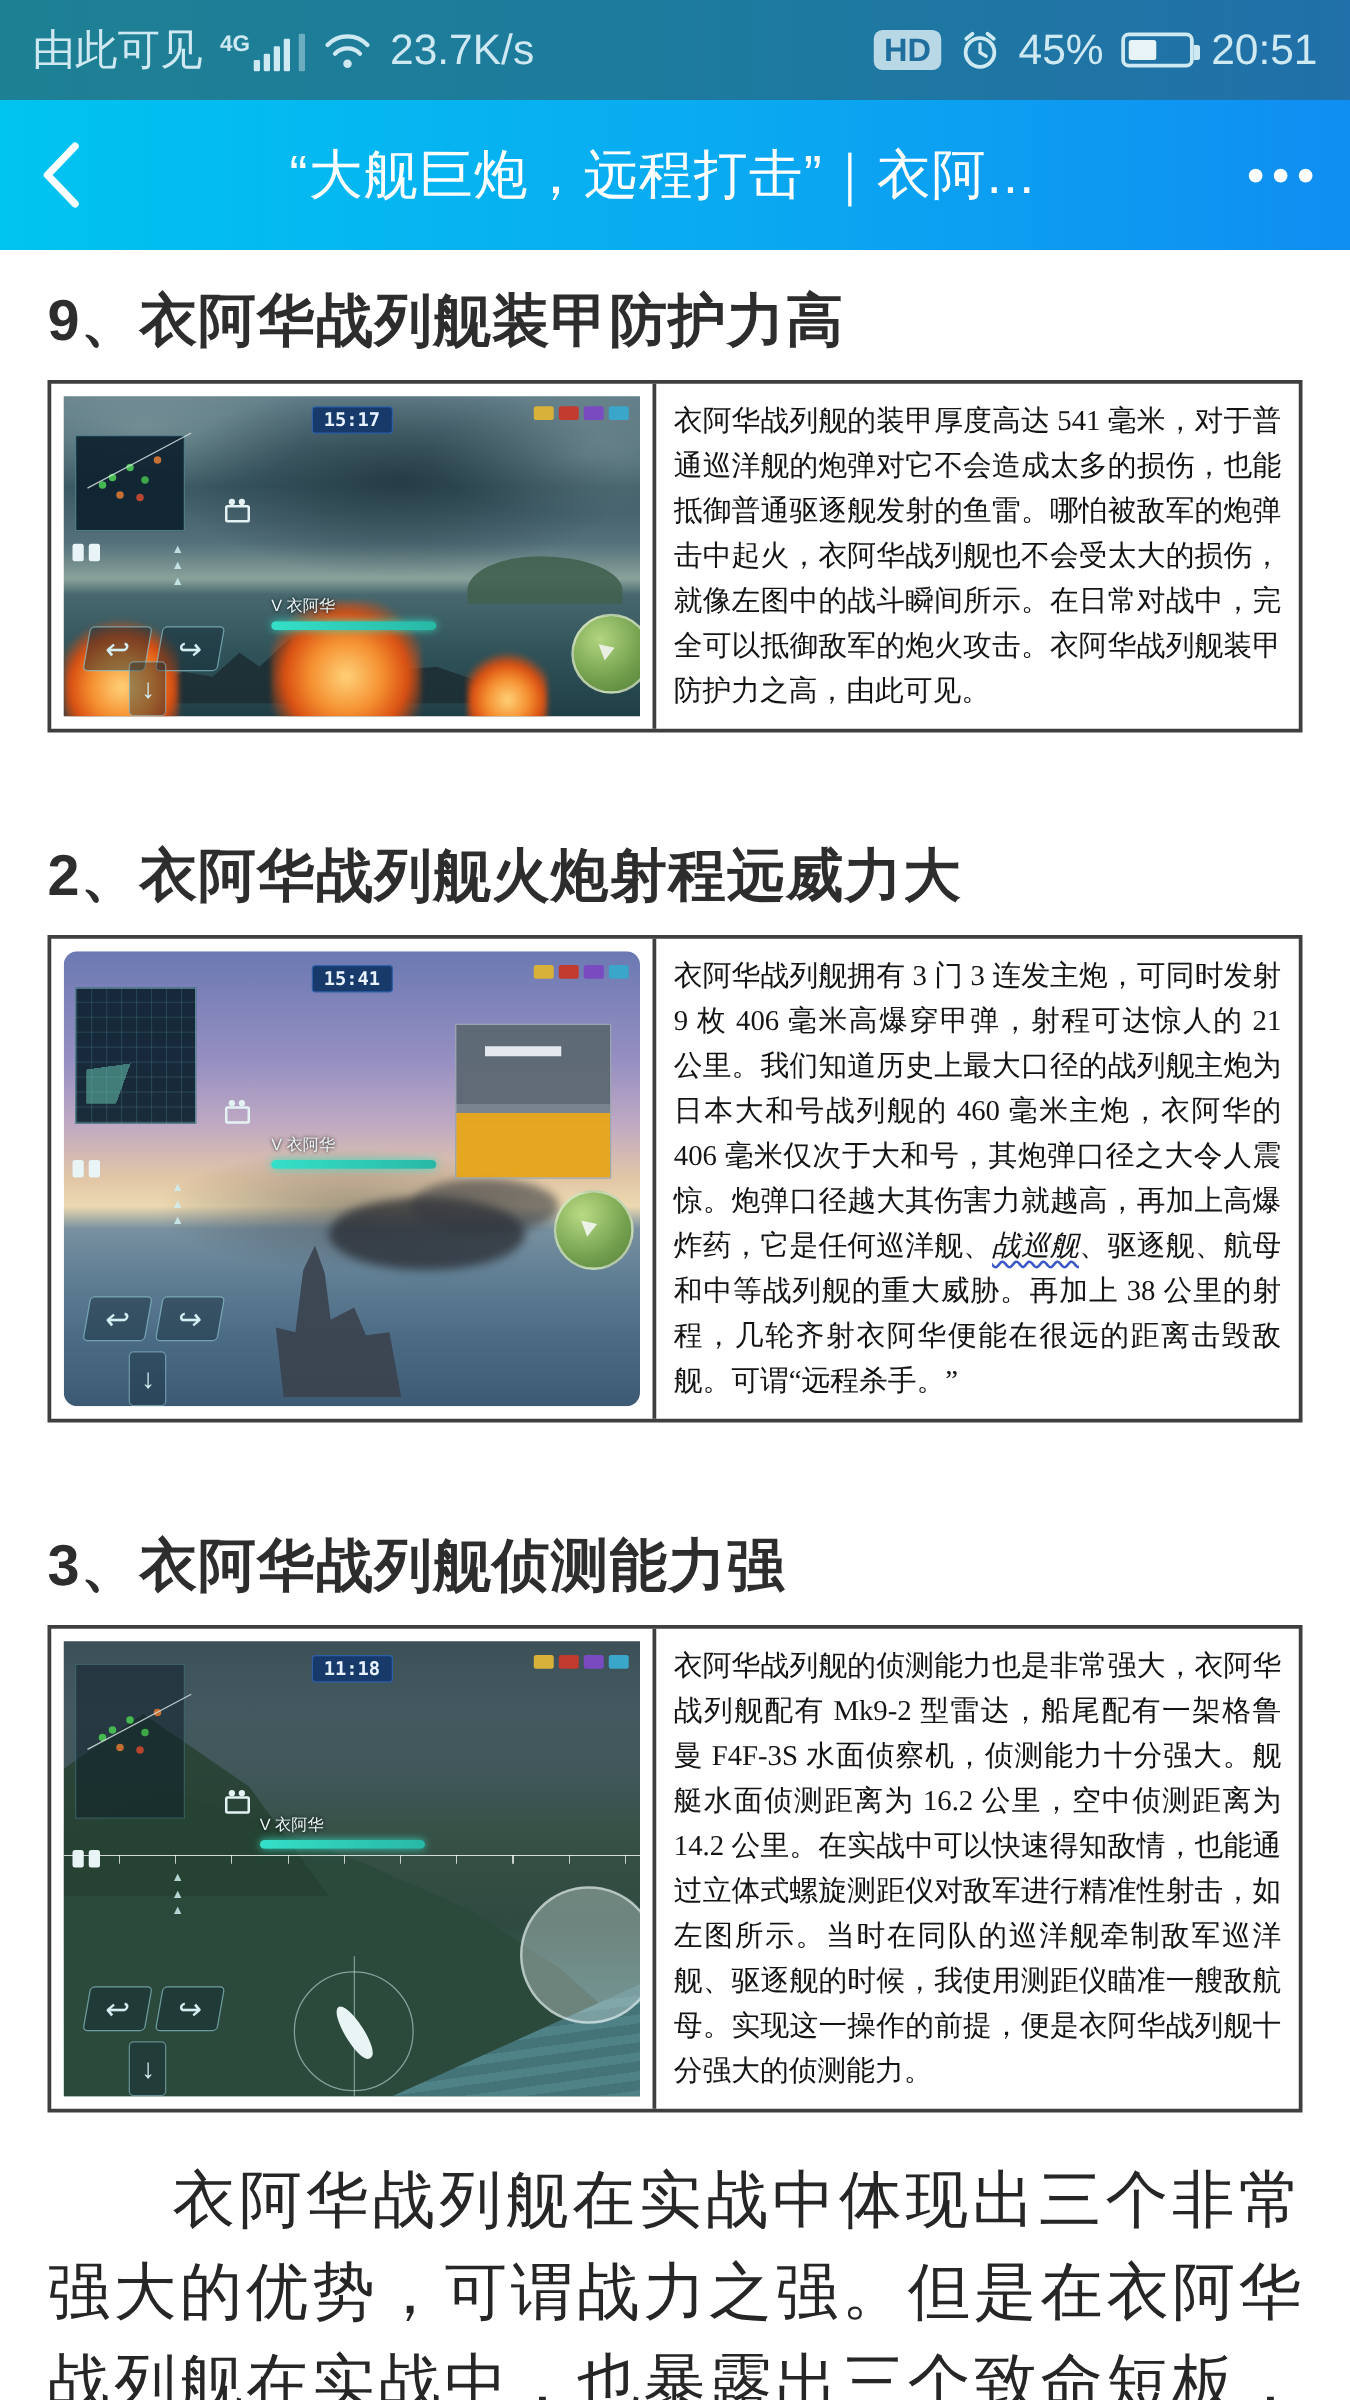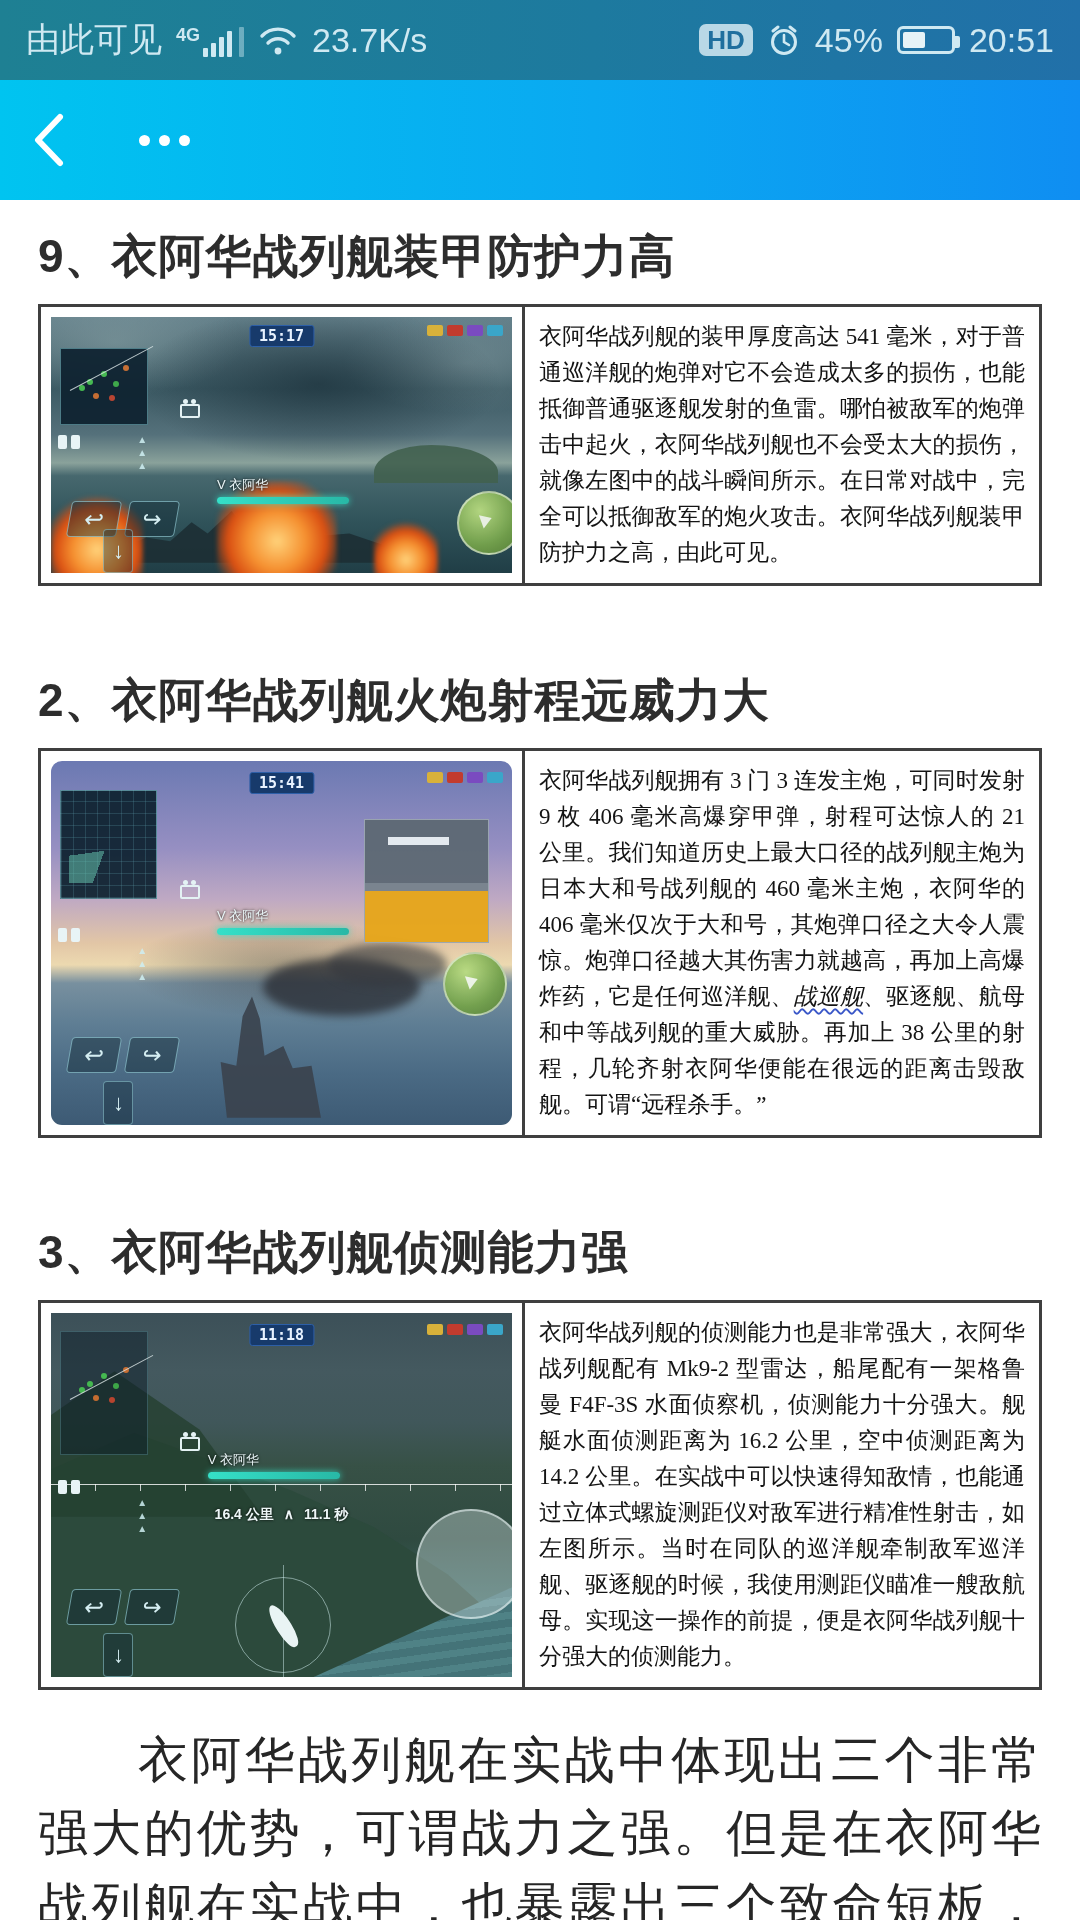--- a/index.html
+++ b/index.html
@@ -189,20 +189,21 @@
       <span>20:51</span>
     </div>
   </header>
 
   <nav class="nav-bar">
     <span class="back-wrap">
       <svg width="36" height="58" viewBox="0 0 36 58">
         <polyline points="30,6 8,29 30,52" fill="none" stroke="#ffffff" stroke-width="6" stroke-linecap="round" stroke-linejoin="round"></polyline>
       </svg>
     </span>
+    <div class="nav-title">“大舰巨炮，远程打击”｜衣阿...</div>
     <div class="more">
         <i></i>
         <i></i>
         <i></i>
       </div>
   </nav>
 
   <main class="content">
 
     <h2 class="sec first">9、衣阿华战列舰装甲防护力高</h2>
@@ -290,25 +291,20 @@
     </div>
 
     <h2 class="sec">3、衣阿华战列舰侦测能力强</h2>
     <div class="info-table">
       <div class="img-cell">
         <div class="scene s3">
           <div class="hill"></div>
           <div class="hill2"></div>
           <div class="sea3"></div>
           <div class="rline"></div>
-          <div class="range-row">
-            <span>16.4 公里</span>
-            <span>∧</span>
-            <span>11.1 秒</span>
-          </div>
           <div class="minimap mm3">
             <i class="mdots"></i>
             <i class="mline"></i>
           </div>
           <div class="timer">11:18</div>
           <div class="chips">
               <i class="c1"></i>
               <i class="c2"></i>
               <i class="c3"></i>
               <i class="c4"></i>

